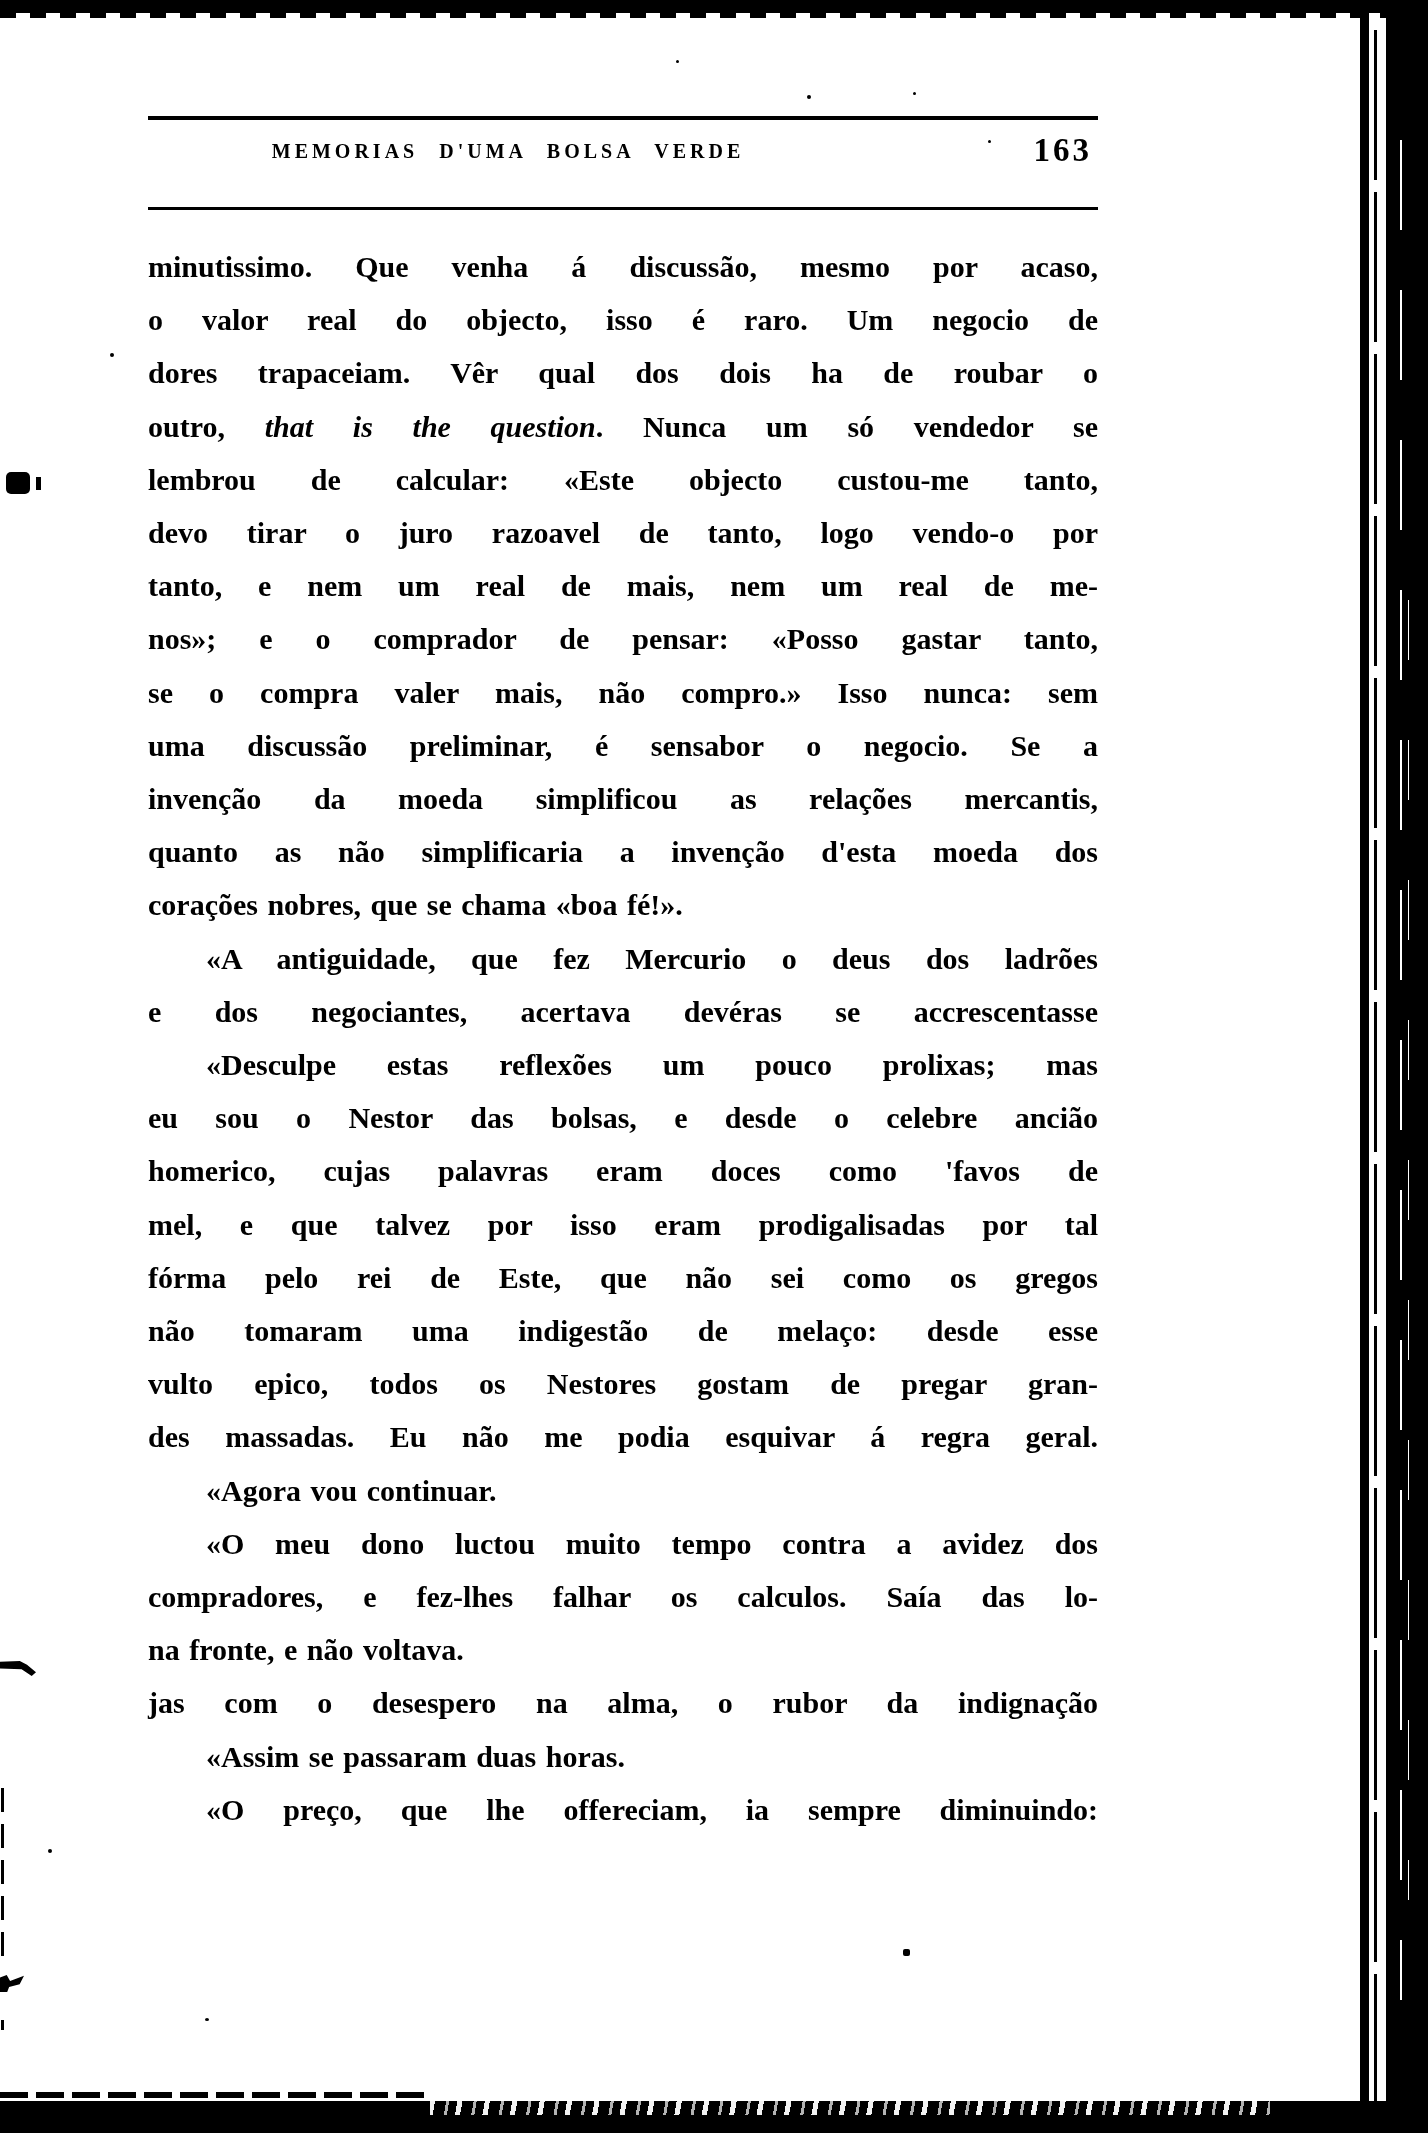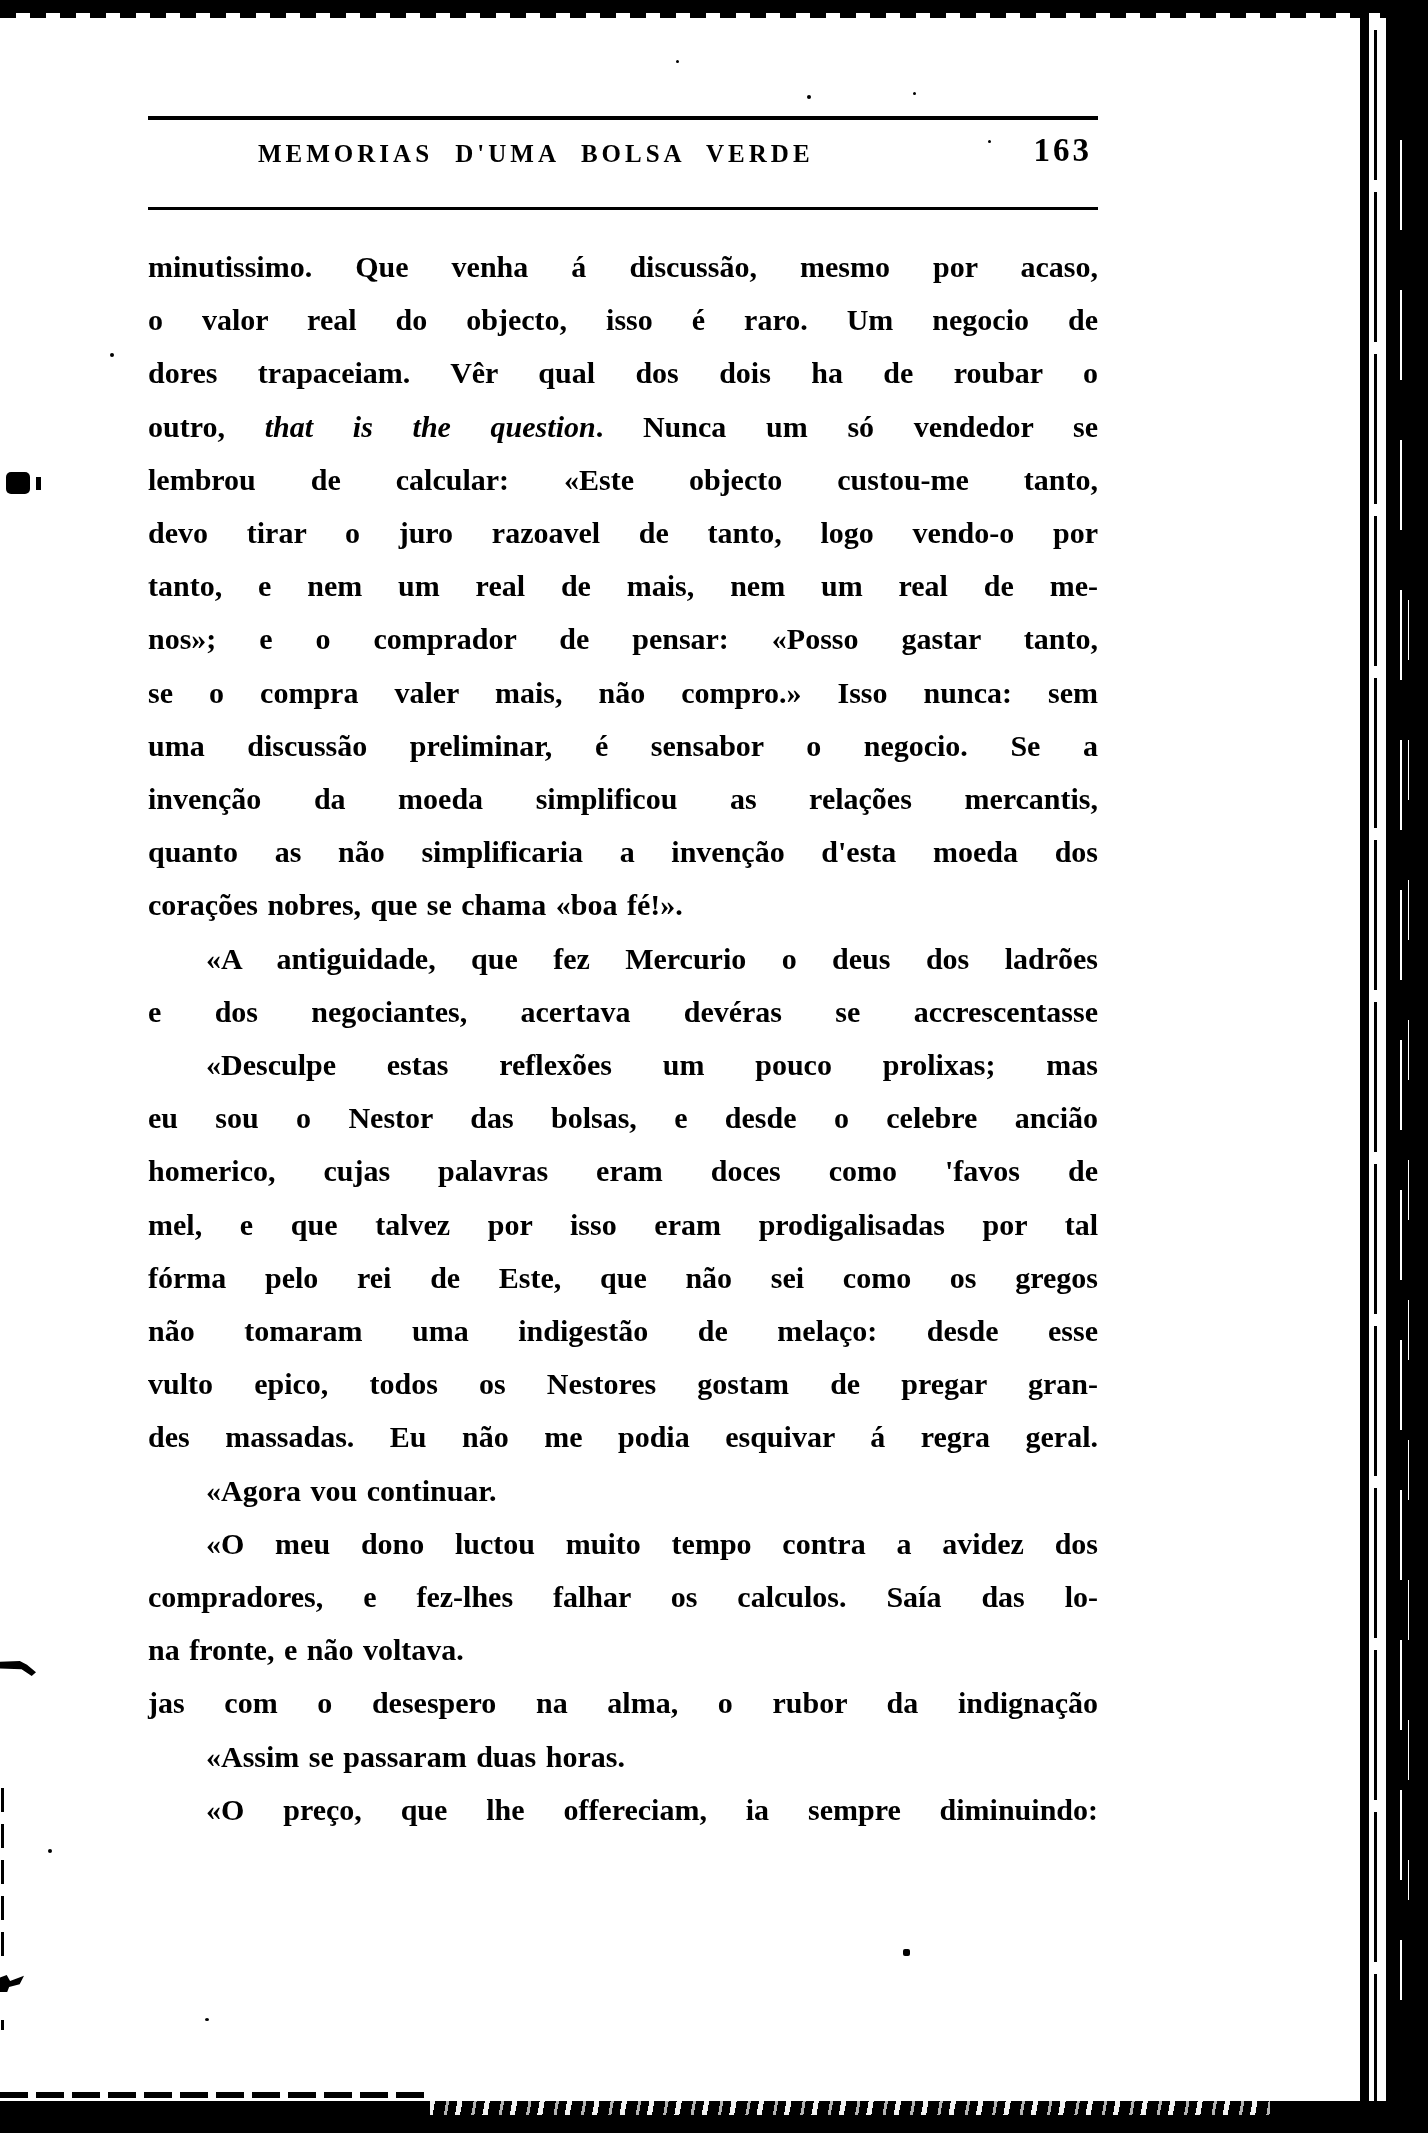--- a/index.html
+++ b/index.html
@@ -46,21 +46,21 @@
   .s5{left:903px;top:1949px;width:7px;height:7px;border-radius:2px;}
   .s6{left:48px;top:1849px;width:4px;height:4px;}
   .s7{left:205px;top:2018px;width:4px;height:3px;}
   .s8{left:676px;top:60px;width:3px;height:3px;}
   
   .rule-top{position:absolute;left:148px;top:116px;width:950px;height:4px;background:#000;}
   .rule-bot{position:absolute;left:148px;top:207px;width:950px;height:3px;background:#000;}
   .header-row{position:absolute;left:148px;top:128px;width:950px;height:60px;}
   .header-title{
     position:absolute;left:110px;top:12px;width:500px;text-align:center;
-    font-weight:bold;font-size:25px;letter-spacing:4px;word-spacing:12px;white-space:nowrap;
+    font-weight:bold;font-size:20px;letter-spacing:4px;word-spacing:12px;white-space:nowrap;
   }
   .page-number{position:absolute;right:6px;top:4px;font-weight:bold;font-size:33px;letter-spacing:3px;}
   
   .text-body{
     position:absolute;left:148px;top:240px;width:950px;
     font-size:30px;font-weight:bold;line-height:53.2px;word-spacing:2px;
   }
   .tl{text-align:justify;text-align-last:justify;}
   .tl.nj{text-align:left;text-align-last:left;}
   .tl.ind{text-indent:58px;}

